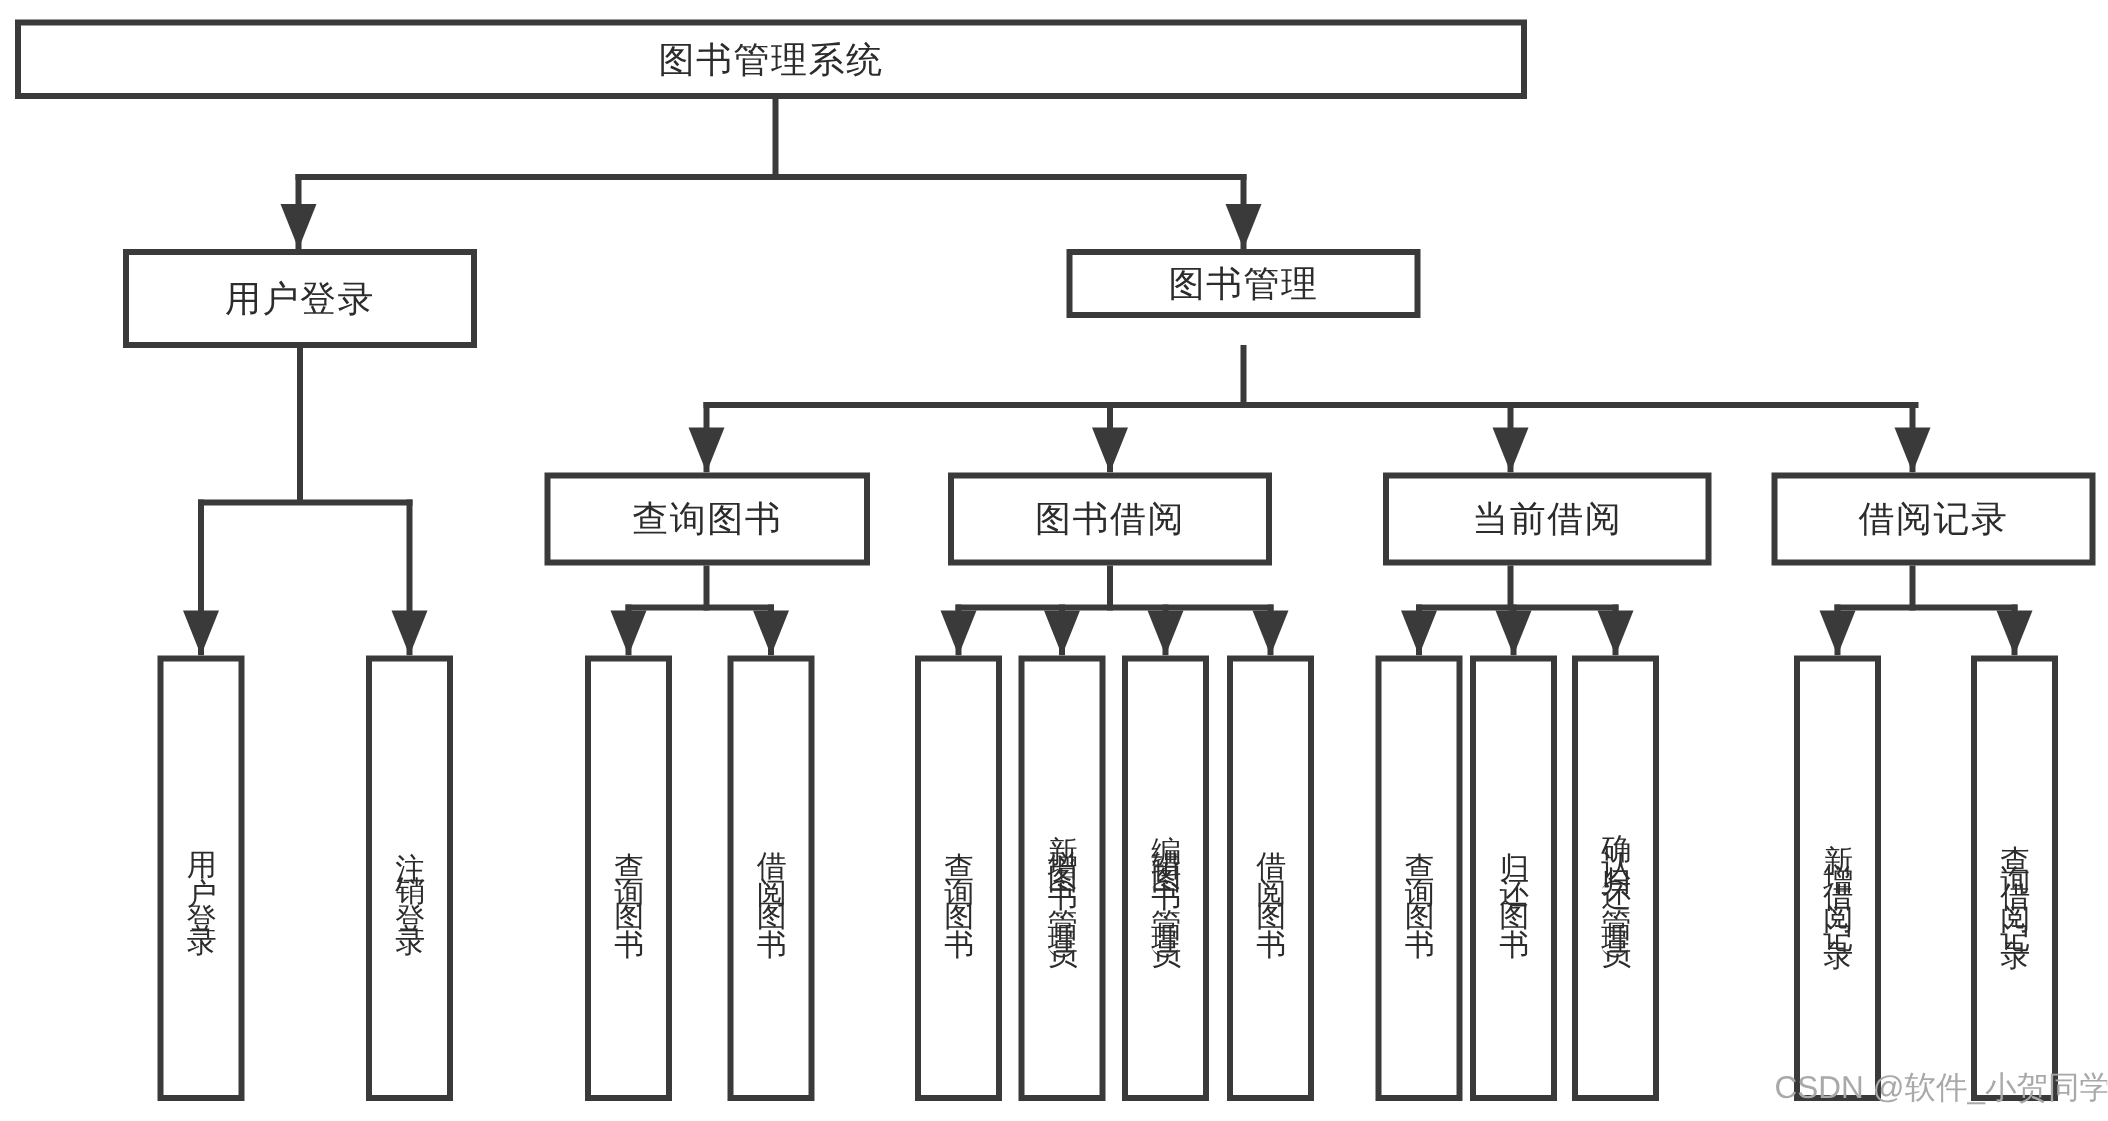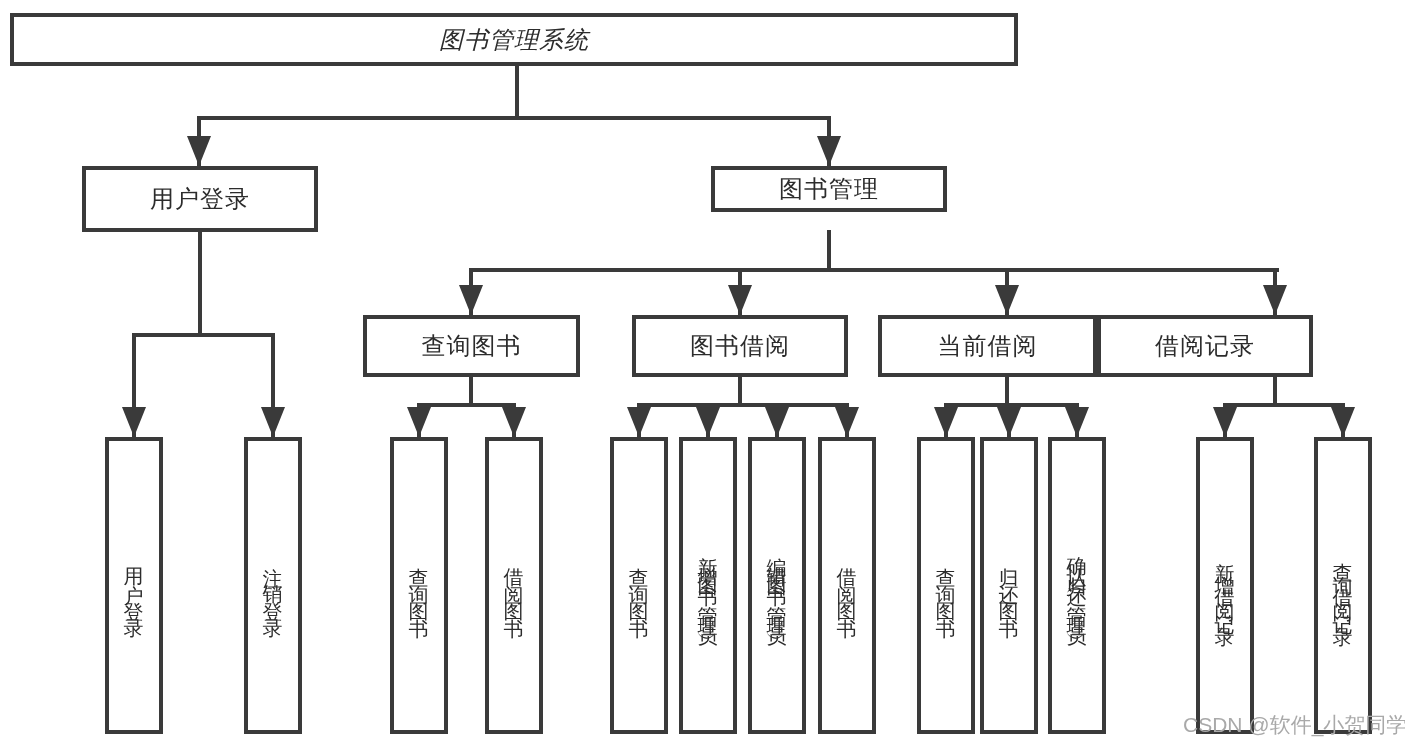--- a/index.html
+++ b/index.html
@@ -53,21 +53,21 @@
     z-index: 6;
     white-space: nowrap;
     pointer-events: none;
   }
 </style>
 </head>
 <body>
 
 <div class="canvas">
 
-  <div class="box hbox" style="left:10px; top:13px; width:1008px; height:53px;font-style:italic;">
+  <div class="box hbox" style="left:10px; top:13px; width:1008px; height:53px;">
     <span>图书管理系统</span>
   </div>
 
   <div class="vl" style="left:515px; top:64px; height:56px;"></div>
   <div class="hl" style="left:197px; top:116px; width:634px;"></div>
   <div class="vl" style="left:197px; top:116px; height:52px;"></div>
   <div class="vl" style="left:827px; top:116px; height:52px;"></div>
   <div class="arr" style="left:187px; top:136px;"></div>
   <div class="arr" style="left:817px; top:136px;"></div>
 
@@ -95,24 +95,24 @@
   <div class="arr" style="left:728px; top:285px;"></div>
   <div class="arr" style="left:995px; top:285px;"></div>
   <div class="arr" style="left:1263px; top:285px;"></div>
 
   <div class="box hbox l3" style="left:363px; width:217px;">
     <span>查询图书</span>
   </div>
   <div class="box hbox l3" style="left:632px; width:216px;">
     <span>图书借阅</span>
   </div>
-  <div class="box hbox l3" style="left:878px; width:219px;">
+  <div class="box hbox l3" style="left:922px; width:219px;">
     <span>当前借阅</span>
   </div>
-  <div class="box hbox l3" style="left:1097px; width:216px;">
+  <div class="box hbox l3" style="left:1181px; width:216px;">
     <span>借阅记录</span>
   </div>
 
   <div class="vl" style="left:469px; top:373px; height:34px;"></div>
   <div class="hl" style="left:417px; top:403px; width:99px;"></div>
   <div class="vl" style="left:417px; top:403px; height:34px;"></div>
   <div class="vl" style="left:512px; top:403px; height:34px;"></div>
   <div class="arr" style="left:407px; top:407px;"></div>
   <div class="arr" style="left:502px; top:407px;"></div>
 

